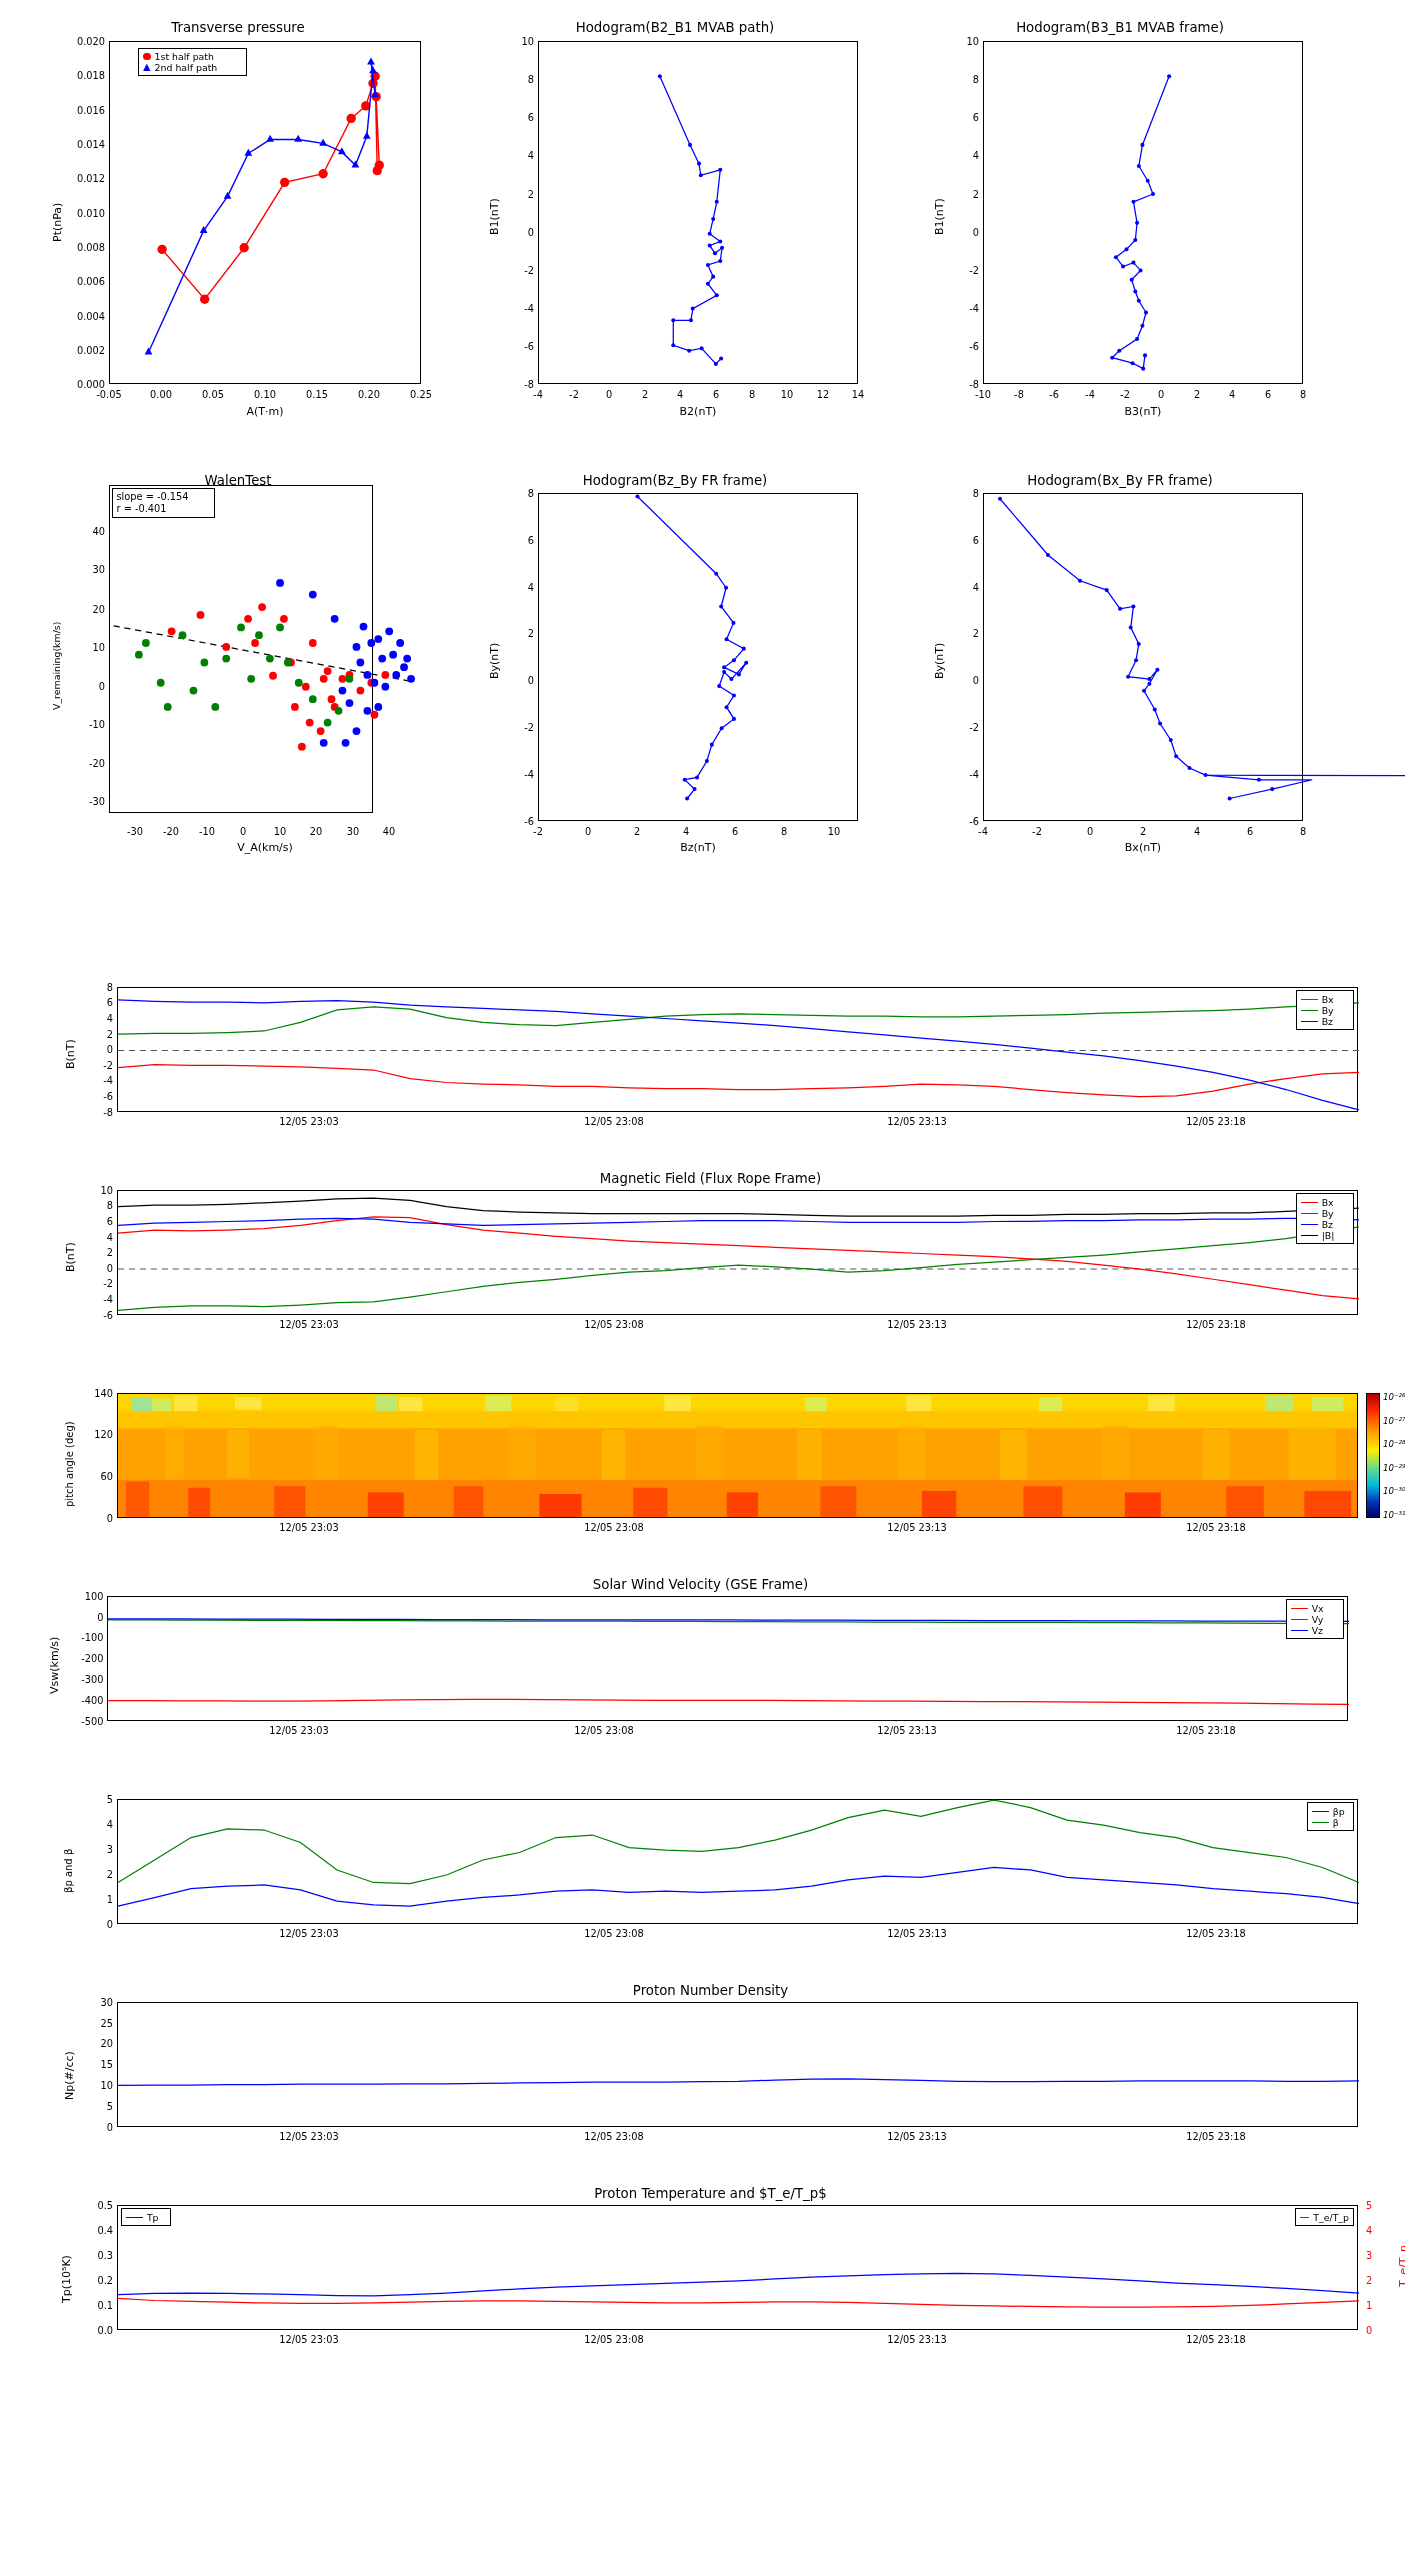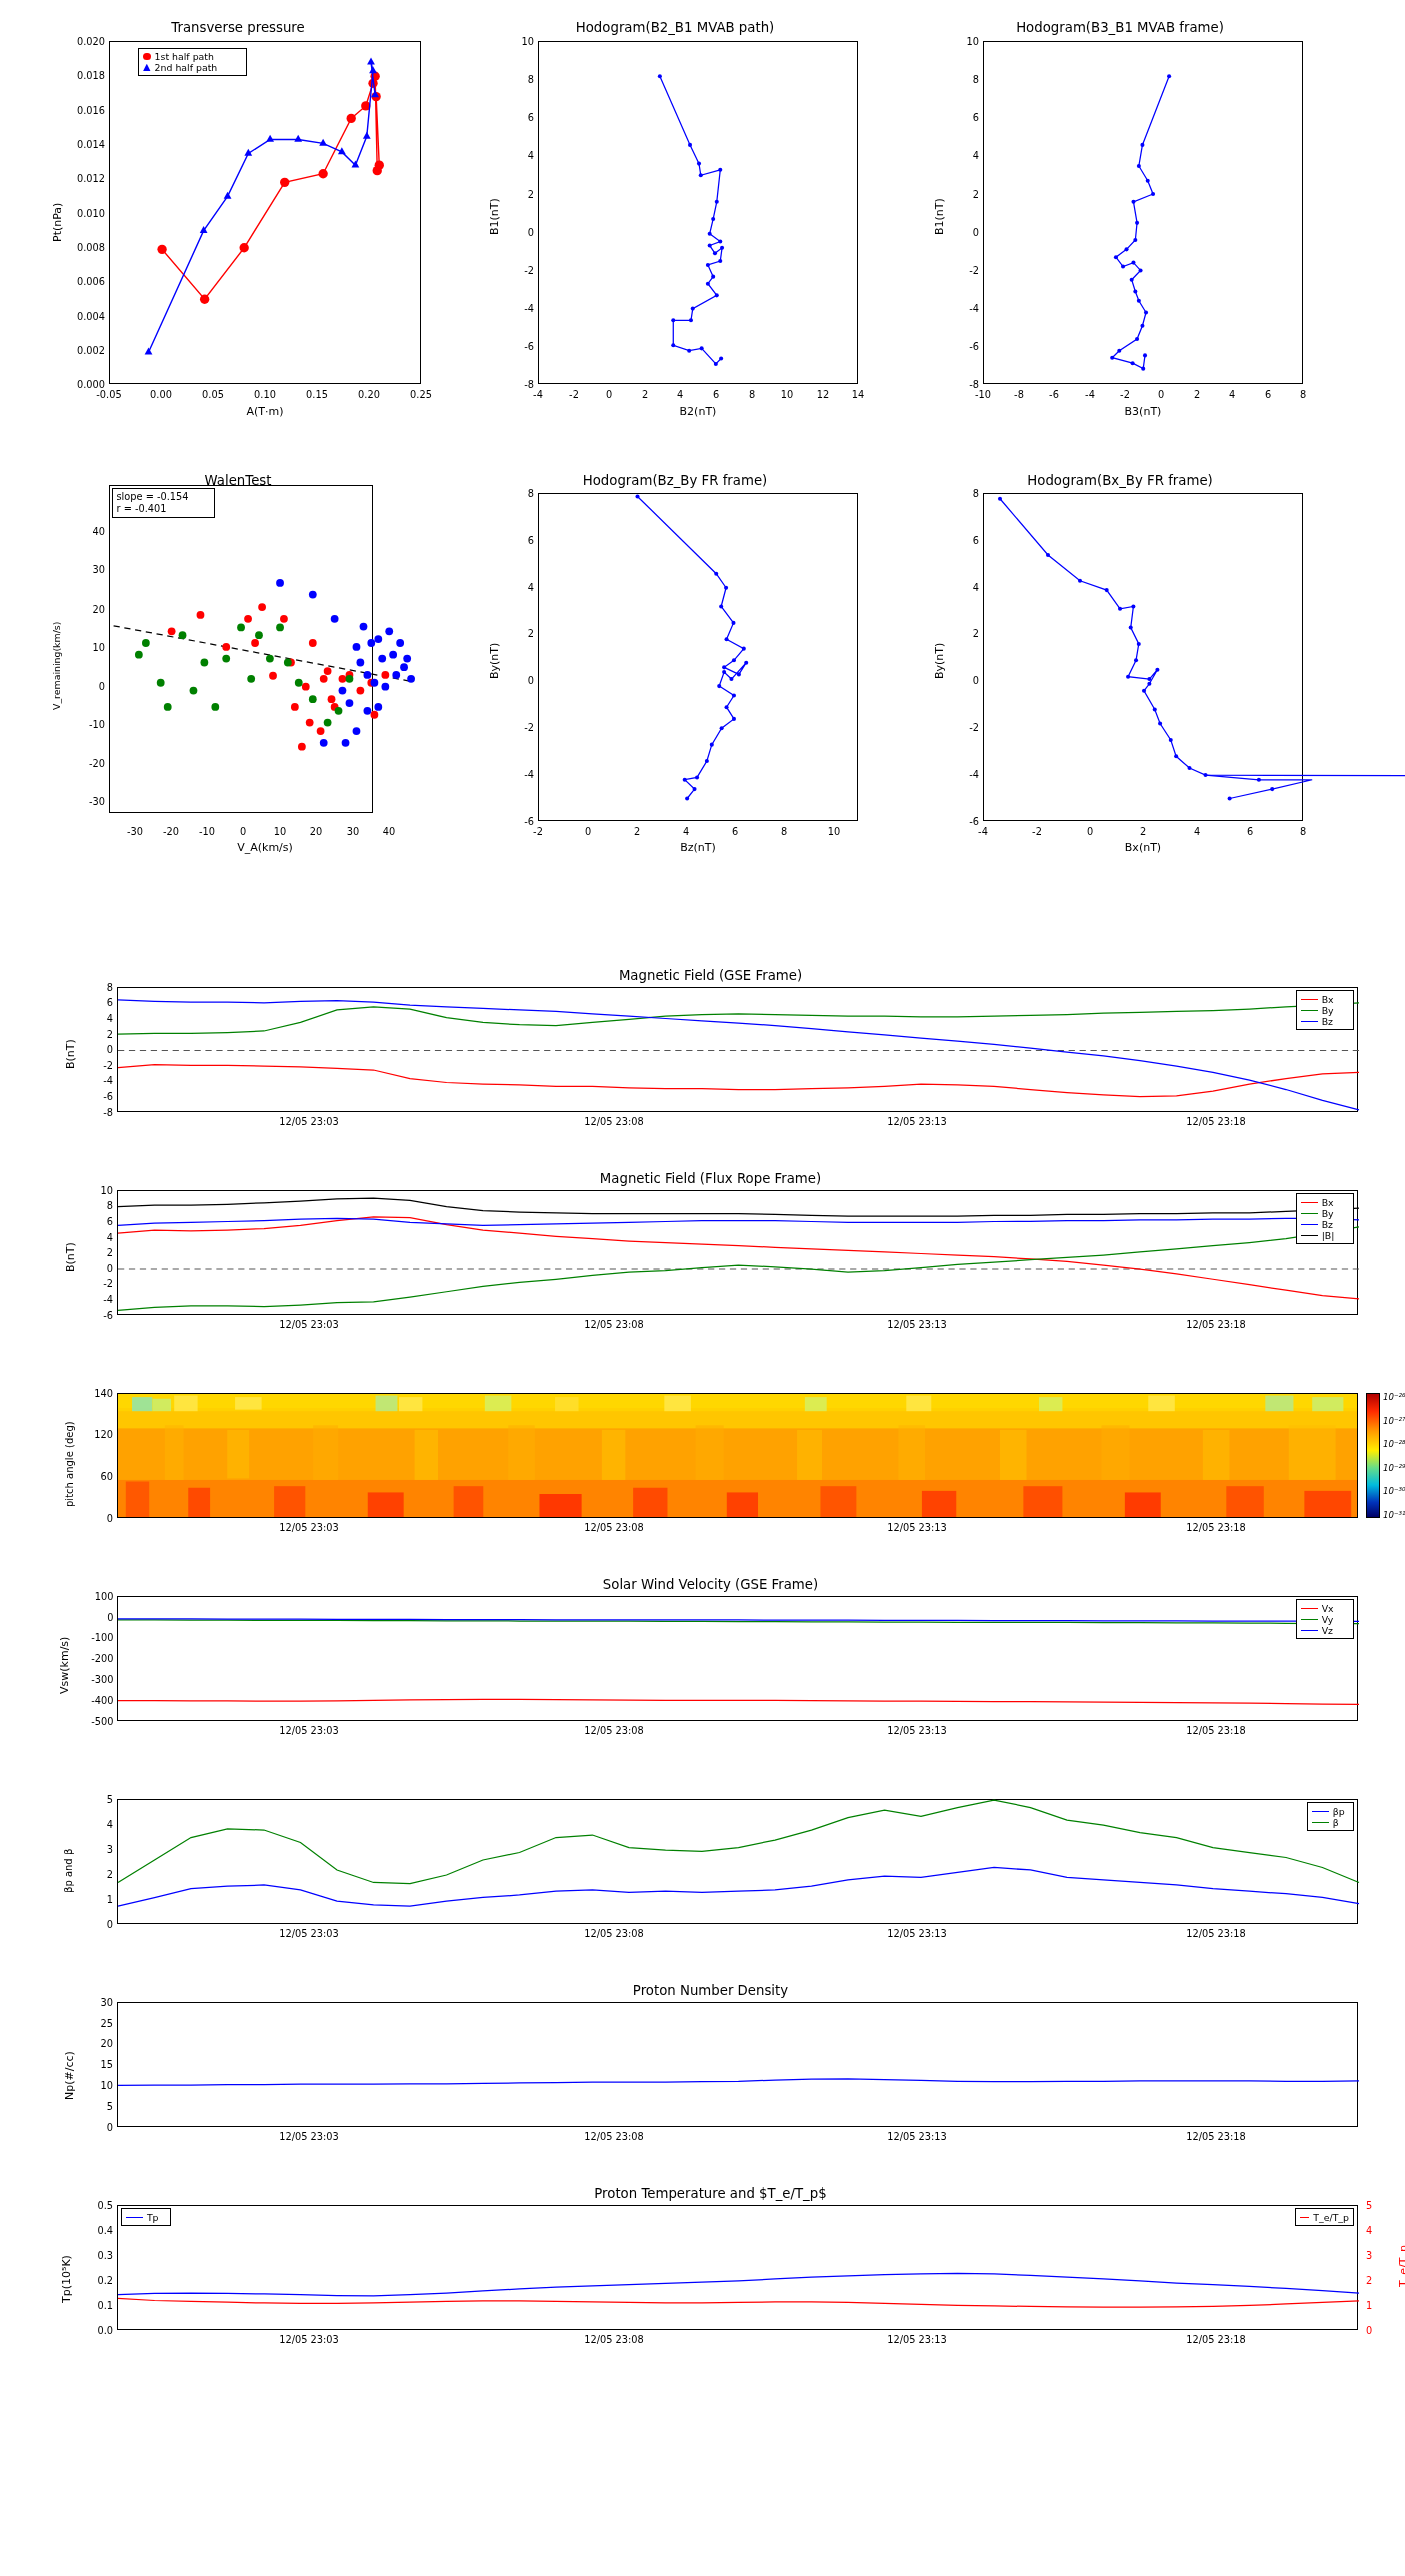--- a/index.html
+++ b/index.html
@@ -421,21 +421,20 @@
     <div class="tick tickx" style="left:177px;top:358px;">0</div>
     <div class="tick tickx" style="left:230px;top:358px;">2</div>
     <div class="tick tickx" style="left:284px;top:358px;">4</div>
     <div class="tick tickx" style="left:337px;top:358px;">6</div>
     <div class="tick tickx" style="left:390px;top:358px;">8</div>
     <div class="xlabel" style="left:70px;top:373px;width:320px;">Bx(nT)</div>
     <div class="ylabel" style="left:20px;top:211px;transform:rotate(-90deg);">By(nT)</div>
   </div>
 
   <div class="panel" style="left:47px;top:968px;width:1327px;height:180px;">
-    <div class="title" style="top:0;left:0;">Magnetic Field (GSE Frame)</div>
     <div class="axes" style="left:70px;top:19px;width:1241px;height:125px;">
       <svg width="1241" height="125" viewBox="0 0 1590 160">
         <line x1="0" y1="80" x2="1590" y2="80" stroke="#555555" stroke-width="1.3" stroke-dasharray="8,6"></line>
         <polyline fill="none" stroke="#ff0000" stroke-width="1.6" points="0,102 46.8,98 93.5,99 140.3,99 187.1,100 233.8,101 280.6,103 327.4,105 374.1,116 420.9,121 467.6,123 514.4,124 561.2,126 607.9,126 654.7,128 701.5,129 748.2,129 795,130 841.8,130 888.5,129 935.3,128 982.1,126 1028.8,123 1075.6,124 1122.4,126 1169.1,130 1215.9,134 1262.6,137 1309.4,139 1356.2,138 1402.9,132 1449.7,123 1496.5,116 1543.2,110 1590,108"></polyline>
         <polyline fill="none" stroke="#008000" stroke-width="1.6" points="0,59 46.8,58 93.5,58 140.3,57 187.1,55 233.8,44 280.6,28 327.4,24 374.1,27 420.9,38 467.6,44 514.4,47 561.2,48 607.9,44 654.7,40 701.5,36 748.2,34 795,33 841.8,34 888.5,35 935.3,36 982.1,36 1028.8,37 1075.6,37 1122.4,36 1169.1,35 1215.9,34 1262.6,32 1309.4,31 1356.2,30 1402.9,29 1449.7,27 1496.5,24 1543.2,22 1590,19"></polyline>
         <polyline fill="none" stroke="#0000ff" stroke-width="1.6" points="0,15 46.8,17 93.5,18 140.3,18 187.1,19 233.8,17 280.6,16 327.4,18 374.1,22 420.9,24 467.6,26 514.4,28 561.2,30 607.9,33 654.7,36 701.5,39 748.2,42 795,45 841.8,48 888.5,52 935.3,56 982.1,60 1028.8,64 1075.6,68 1122.4,72 1169.1,77 1215.9,82 1262.6,87 1309.4,93 1356.2,100 1402.9,108 1449.7,118 1496.5,130 1543.2,144 1590,156"></polyline>
       </svg>
       <div class="legendbox" style="right:3.1px;top:2.3px;width:58px;">
         <div class="legrow">
             <span class="legline" style="border-color:#ff0000"></span>
@@ -588,21 +587,21 @@
 
     <div class="cbar" style="left:1319px;top:19px;width:14px;height:125px;background:linear-gradient(to bottom,#b00000 0%,#ff2a00 14%,#ff9900 30%,#ffee00 46%,#66dd88 60%,#00bbdd 74%,#0033bb 88%,#000066 100%);"></div>
     <div class="smallticklab" style="left:1336px;top:23.4px;">10⁻²⁶</div>
     <div class="smallticklab" style="left:1336px;top:47px;">10⁻²⁷</div>
     <div class="smallticklab" style="left:1336px;top:70px;">10⁻²⁸</div>
     <div class="smallticklab" style="left:1336px;top:94px;">10⁻²⁹</div>
     <div class="smallticklab" style="left:1336px;top:117px;">10⁻³⁰</div>
     <div class="smallticklab" style="left:1336px;top:141px;">10⁻³¹</div>
   </div>
 
-  <div class="panel" style="left:47px;top:1577px;width:1327px;height:180px;">
+  <div class="panel" style="left:37px;top:1577px;width:1327px;height:180px;">
     <div class="title" style="top:0;left:0;">Solar Wind Velocity (GSE Frame)</div>
     <div class="axes" style="left:70px;top:19px;width:1241px;height:125px;">
       <svg width="1241" height="125" viewBox="0 0 1590 160">
         <polyline fill="none" stroke="#ff0000" stroke-width="1.6" points="0,132.8 46.8,132.8 93.5,133.1 140.3,133.1 187.1,133.3 233.8,133.3 280.6,133.1 327.4,132.3 374.1,131.7 420.9,131.5 467.6,131.2 514.4,131.2 561.2,131.5 607.9,131.7 654.7,132.0 701.5,132.3 748.2,132.3 795,132.5 841.8,132.5 888.5,132.8 935.3,133.1 982.1,133.3 1028.8,133.3 1075.6,133.6 1122.4,133.9 1169.1,134.1 1215.9,134.4 1262.6,134.7 1309.4,135.0 1356.2,135.2 1402.9,135.5 1449.7,136.0 1496.5,136.5 1543.2,137.1 1590,137.6"></polyline>
         <polyline fill="none" stroke="#008000" stroke-width="1.6" points="0,29.3 46.8,29.3 93.5,29.6 140.3,29.6 187.1,29.9 233.8,29.9 280.6,29.9 327.4,30.1 374.1,30.1 420.9,30.4 467.6,30.4 514.4,30.7 561.2,30.7 607.9,30.9 654.7,30.9 701.5,31.2 748.2,31.2 795,31.5 841.8,31.5 888.5,31.7 935.3,31.7 982.1,32.0 1028.8,32.0 1075.6,32.3 1122.4,32.3 1169.1,32.5 1215.9,32.5 1262.6,32.8 1309.4,32.8 1356.2,33.1 1402.9,33.1 1449.7,33.3 1496.5,33.6 1543.2,33.9 1590,34.1"></polyline>
         <polyline fill="none" stroke="#0000ff" stroke-width="1.6" points="0,28.0 46.8,28.0 93.5,28.0 140.3,28.3 187.1,28.3 233.8,28.3 280.6,28.5 327.4,28.5 374.1,28.5 420.9,28.8 467.6,28.8 514.4,28.8 561.2,29.1 607.9,29.1 654.7,29.1 701.5,29.3 748.2,29.3 795,29.3 841.8,29.6 888.5,29.6 935.3,29.6 982.1,29.9 1028.8,29.9 1075.6,29.9 1122.4,30.1 1169.1,30.1 1215.9,30.1 1262.6,30.4 1309.4,30.4 1356.2,30.4 1402.9,30.7 1449.7,30.7 1496.5,30.9 1543.2,30.9 1590,31.2"></polyline>
       </svg>
       <div class="legendbox" style="right:3.1px;top:2.3px;width:58px;">
         <div class="legrow">
             <span class="legline" style="border-color:#ff0000"></span>

